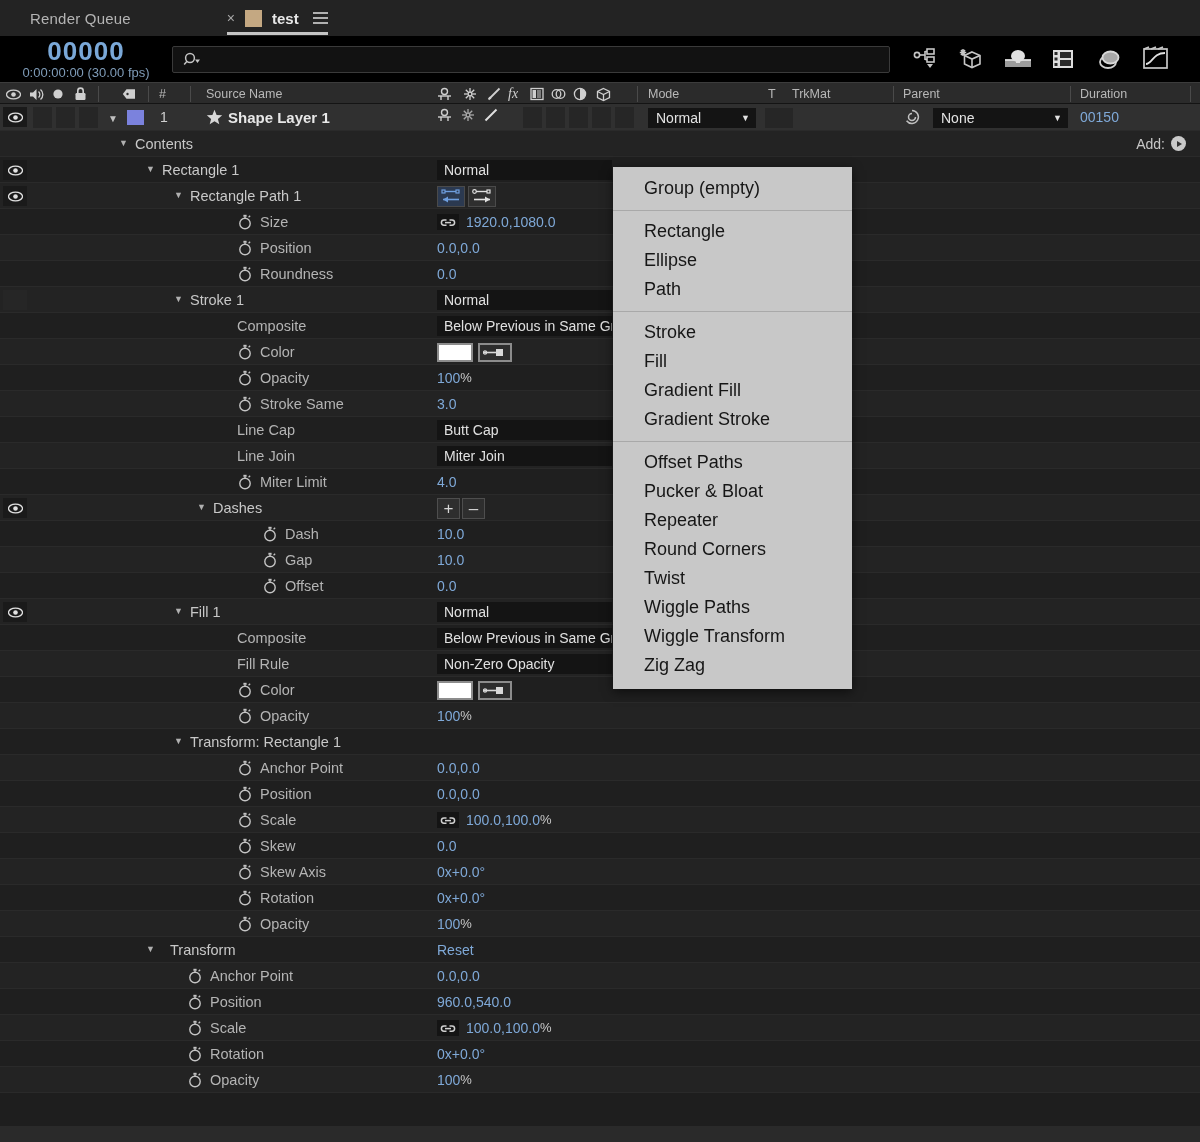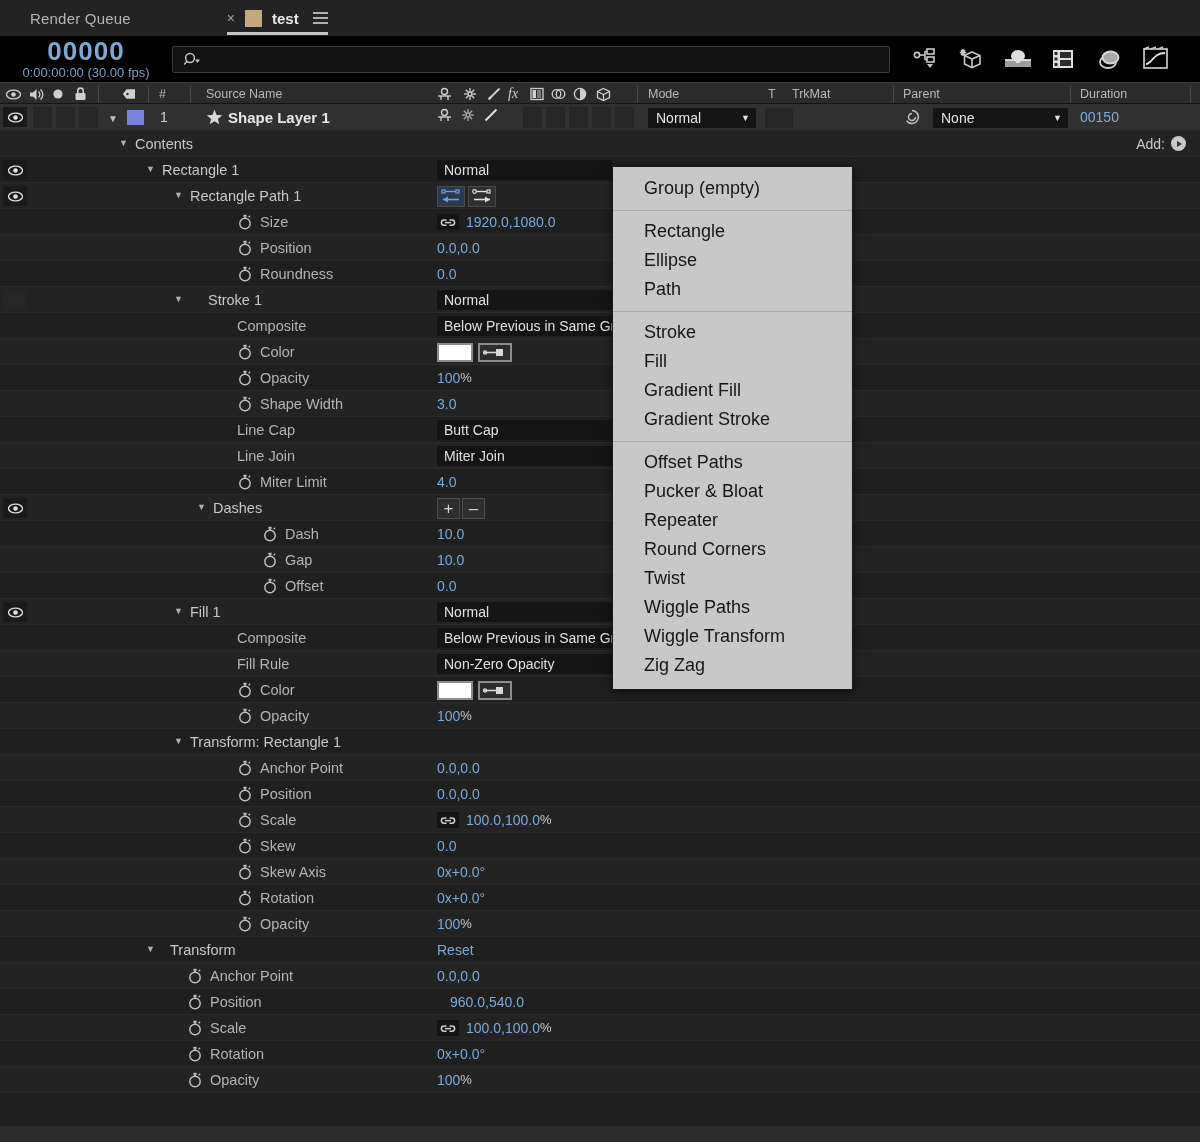--- a/index.html
+++ b/index.html
@@ -626,21 +626,21 @@
             <rect x="5.4" y="0.8" width="3.2" height="2" fill="#c4c4c4"></rect>
             <line x1="7" y1="2.8" x2="7" y2="4.3" stroke="#c4c4c4" stroke-width="1.4"></line>
             <line x1="10.6" y1="3.2" x2="12.2" y2="1.8" stroke="#c4c4c4" stroke-width="1.3"></line>
           </svg></span>
         <span class="plabel dim" style="left:260px;">Roundness</span>
         <span class="pval" style="left:437px;">0.0</span>
       </div>
       <div class="row">
         <span class="eyecell blank"></span>
         <span class="tw" style="left:174px;">▼</span>
-        <span class="plabel" style="left:208px;text-align:center;">Stroke 1</span>
+        <span class="plabel" style="left:190px;text-align:center;">Stroke 1</span>
         <span class="dropfield" style="width:175px;">Normal</span>
       </div>
       <div class="row alt">
         <span class="plabel dim" style="left:237px;">Composite</span>
         <span class="dropfield" style="width:175px;">Below Previous in Same Group</span>
       </div>
       <div class="row">
         <span class="sw" style="left:238px;"><svg width="14" height="16" viewBox="0 0 14 16">
             <circle cx="7" cy="9.5" r="5.2" fill="none" stroke="#c4c4c4" stroke-width="1.4"></circle>
             <rect x="5.4" y="0.8" width="3.2" height="2" fill="#c4c4c4"></rect>
@@ -667,21 +667,21 @@
         <span class="plabel dim" style="left:260px;">Opacity</span>
         <span class="pval" style="left:437px;">100<span class="pct">%</span></span>
       </div>
       <div class="row">
         <span class="sw" style="left:238px;"><svg width="14" height="16" viewBox="0 0 14 16">
             <circle cx="7" cy="9.5" r="5.2" fill="none" stroke="#c4c4c4" stroke-width="1.4"></circle>
             <rect x="5.4" y="0.8" width="3.2" height="2" fill="#c4c4c4"></rect>
             <line x1="7" y1="2.8" x2="7" y2="4.3" stroke="#c4c4c4" stroke-width="1.4"></line>
             <line x1="10.6" y1="3.2" x2="12.2" y2="1.8" stroke="#c4c4c4" stroke-width="1.3"></line>
           </svg></span>
-        <span class="plabel dim" style="left:260px;">Shape Width</span>
+        <span class="plabel dim" style="left:260px;">Stroke Same</span>
         <span class="pval" style="left:437px;">3.0</span>
       </div>
       <div class="row alt">
         <span class="plabel dim" style="left:237px;">Line Cap</span>
         <span class="dropfield" style="width:175px;">Butt Cap</span>
       </div>
       <div class="row">
         <span class="plabel dim" style="left:237px;">Line Join</span>
         <span class="dropfield" style="width:175px;">Miter Join</span>
       </div>
@@ -882,21 +882,21 @@
         <span class="pval" style="left:437px;">0.0,0.0</span>
       </div>
       <div class="row alt">
         <span class="sw" style="left:188px;"><svg width="14" height="16" viewBox="0 0 14 16">
             <circle cx="7" cy="9.5" r="5.2" fill="none" stroke="#c4c4c4" stroke-width="1.4"></circle>
             <rect x="5.4" y="0.8" width="3.2" height="2" fill="#c4c4c4"></rect>
             <line x1="7" y1="2.8" x2="7" y2="4.3" stroke="#c4c4c4" stroke-width="1.4"></line>
             <line x1="10.6" y1="3.2" x2="12.2" y2="1.8" stroke="#c4c4c4" stroke-width="1.3"></line>
           </svg></span>
         <span class="plabel dim" style="left:210px;">Position</span>
-        <span class="pval" style="left:450px;text-align:center;">960.0,540.0</span>
+        <span class="pval" style="left:437px;text-align:center;">960.0,540.0</span>
       </div>
       <div class="row">
         <span class="sw" style="left:188px;"><svg width="14" height="16" viewBox="0 0 14 16">
             <circle cx="7" cy="9.5" r="5.2" fill="none" stroke="#c4c4c4" stroke-width="1.4"></circle>
             <rect x="5.4" y="0.8" width="3.2" height="2" fill="#c4c4c4"></rect>
             <line x1="7" y1="2.8" x2="7" y2="4.3" stroke="#c4c4c4" stroke-width="1.4"></line>
             <line x1="10.6" y1="3.2" x2="12.2" y2="1.8" stroke="#c4c4c4" stroke-width="1.3"></line>
           </svg></span>
         <span class="plabel dim" style="left:210px;">Scale</span>
         <span class="linkicon">

